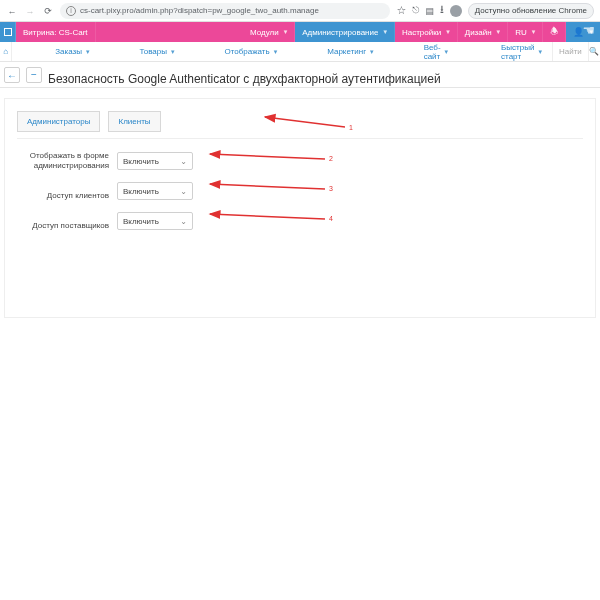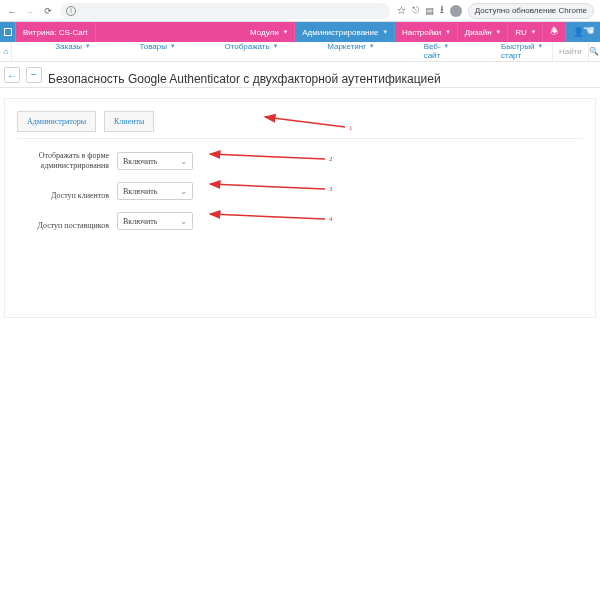--- a/index.html
+++ b/index.html
@@ -23,34 +23,34 @@
   .topbar .cell.active { background:#3e94d1; }
   .topbar .spacer { flex:1; }
   .topbar .ico { opacity:.9; font-size:9px; }
   .caret::after { content:"▾"; font-size:7px; margin-left:2px; opacity:.8; }
   .topbar .usercell { background:#3e94d1; padding:0 7px; display:flex; align-items:center; height:20px; gap:3px; position:relative; }
   .usercell::before { content:""; position:absolute; right:-6px; top:7px; width:0; height:0; }
 
   
   .subbar { background:#fff; border-bottom:1px solid #e5e5e5; display:flex; align-items:center; height:20px; font-size:8px; }
   .subbar .home { width:22px; display:flex; align-items:center; justify-content:center; color:#2b87c9; border-right:1px solid #eee; height:100%; }
-  .subbar .item { padding:0 7px; color:#2b87c9; height:100%; display:flex; gap:2px; cursor:pointer;margin-left:36px; }
+  .subbar .item { padding:0 7px; color:#2b87c9; height:100%; display:flex; align-items:center; gap:2px; cursor:pointer;margin-left:36px; }
   .subbar .spacer { flex:1; }
   .subbar .quick { color:#2b87c9; padding:0 10px; }
   .subbar .search { color:#888; padding:0 6px; border-left:1px solid #eee; height:100%; display:flex; align-items:center; }
   .subbar .srch-ico { color:#2b87c9; width:22px; display:flex; align-items:center; justify-content:center; border-left:1px solid #eee; height:100%; font-weight:bold; }
 
   
   .title-strip { display:flex; align-items:center; height:26px; background:#fff; border-bottom:1px solid #e5e5e5; padding:0 4px; gap:6px; }
   .title-strip .bsq { width:16px; height:16px; border:1px solid #d0d0d0; border-radius:2px; display:flex; align-items:center; justify-content:center; color:#2b87c9; font-size:10px; cursor:pointer; }
   .title-strip h1 { font-size:12px; font-weight:400; color:#333;margin-top:9px; }
 
   
   .panel-area { padding:10px 4px; background:#fff; }
-  .panel { border:1px solid #eee; padding:12px; min-height:220px; position:relative;font-family:Liberation Serif, serif; }
+  .panel { border:1px solid #eee; padding:12px; min-height:220px; position:relative; }
 
   .tabs { display:flex; gap:8px; margin-bottom:6px; }
   .tab { padding:5px 9px; font-size:8px; border:1px solid #d8d8d8; background:#f7f7f7; color:#2b87c9; cursor:pointer; }
   .tab.active { background:#4a9ed8; border-color:#4a9ed8; color:#fff; }
   .hrline { border-top:1px solid #eee; margin:6px 0 12px 0; }
 
   .form-row { display:flex; align-items:flex-end; margin-bottom:12px; }
   .form-row .label { width:100px; text-align:right; padding-right:8px; color:#444; font-size:8px; line-height:1.2; }
   .form-row .select { width:76px; height:18px; border:1px solid #d0d0d0; border-radius:2px; display:flex; align-items:center; justify-content:space-between; padding:0 5px; font-size:8px; color:#444; background:#fff; cursor:pointer; }
   .form-row .select .chev { color:#888; font-size:8px; }
@@ -63,20 +63,21 @@
 <body>
 
 <div class="frame">
 
   <div class="chrome-bar">
     <span class="nav-ico">←</span>
     <span class="nav-ico" style="opacity:.4">→</span>
     <span class="nav-ico">⟳</span>
     <div class="url-box">
       <span class="circ">i</span>
+      <span>cs-cart.pixy.pro/admin.php?dispatch=pw_google_two_auth.manage</span>
     </div>
     <div class="chrome-right">
       <span class="ci">☆</span>
       <span class="ci" style="font-size:9px">⎋</span>
       <span class="ci" style="font-size:9px">▤</span>
       <span class="ci">⭳</span>
       <span class="avatar"></span>
       <div class="chrome-update">
         <span>Доступно обновление Chrome</span>
       </div>

